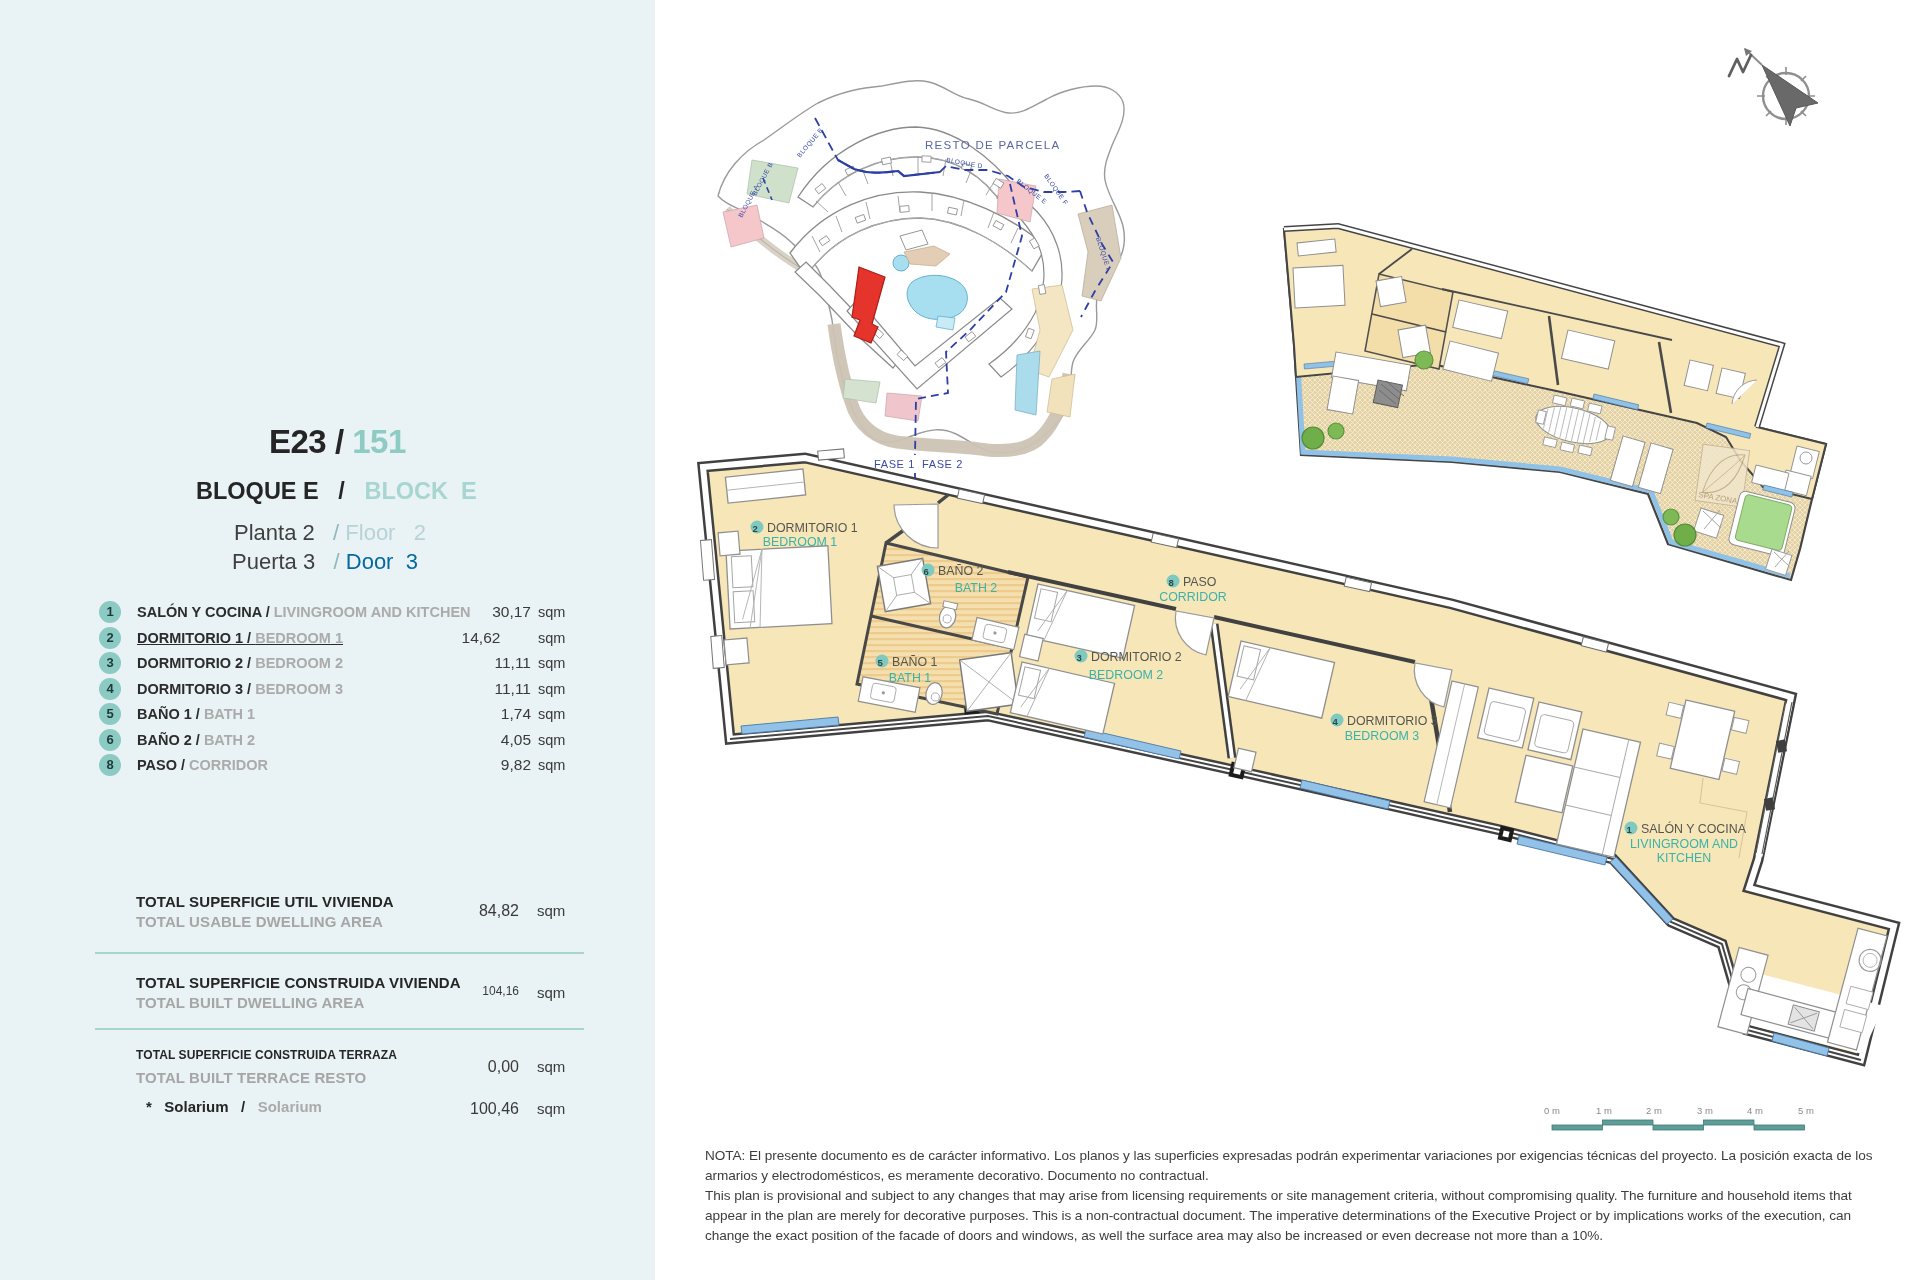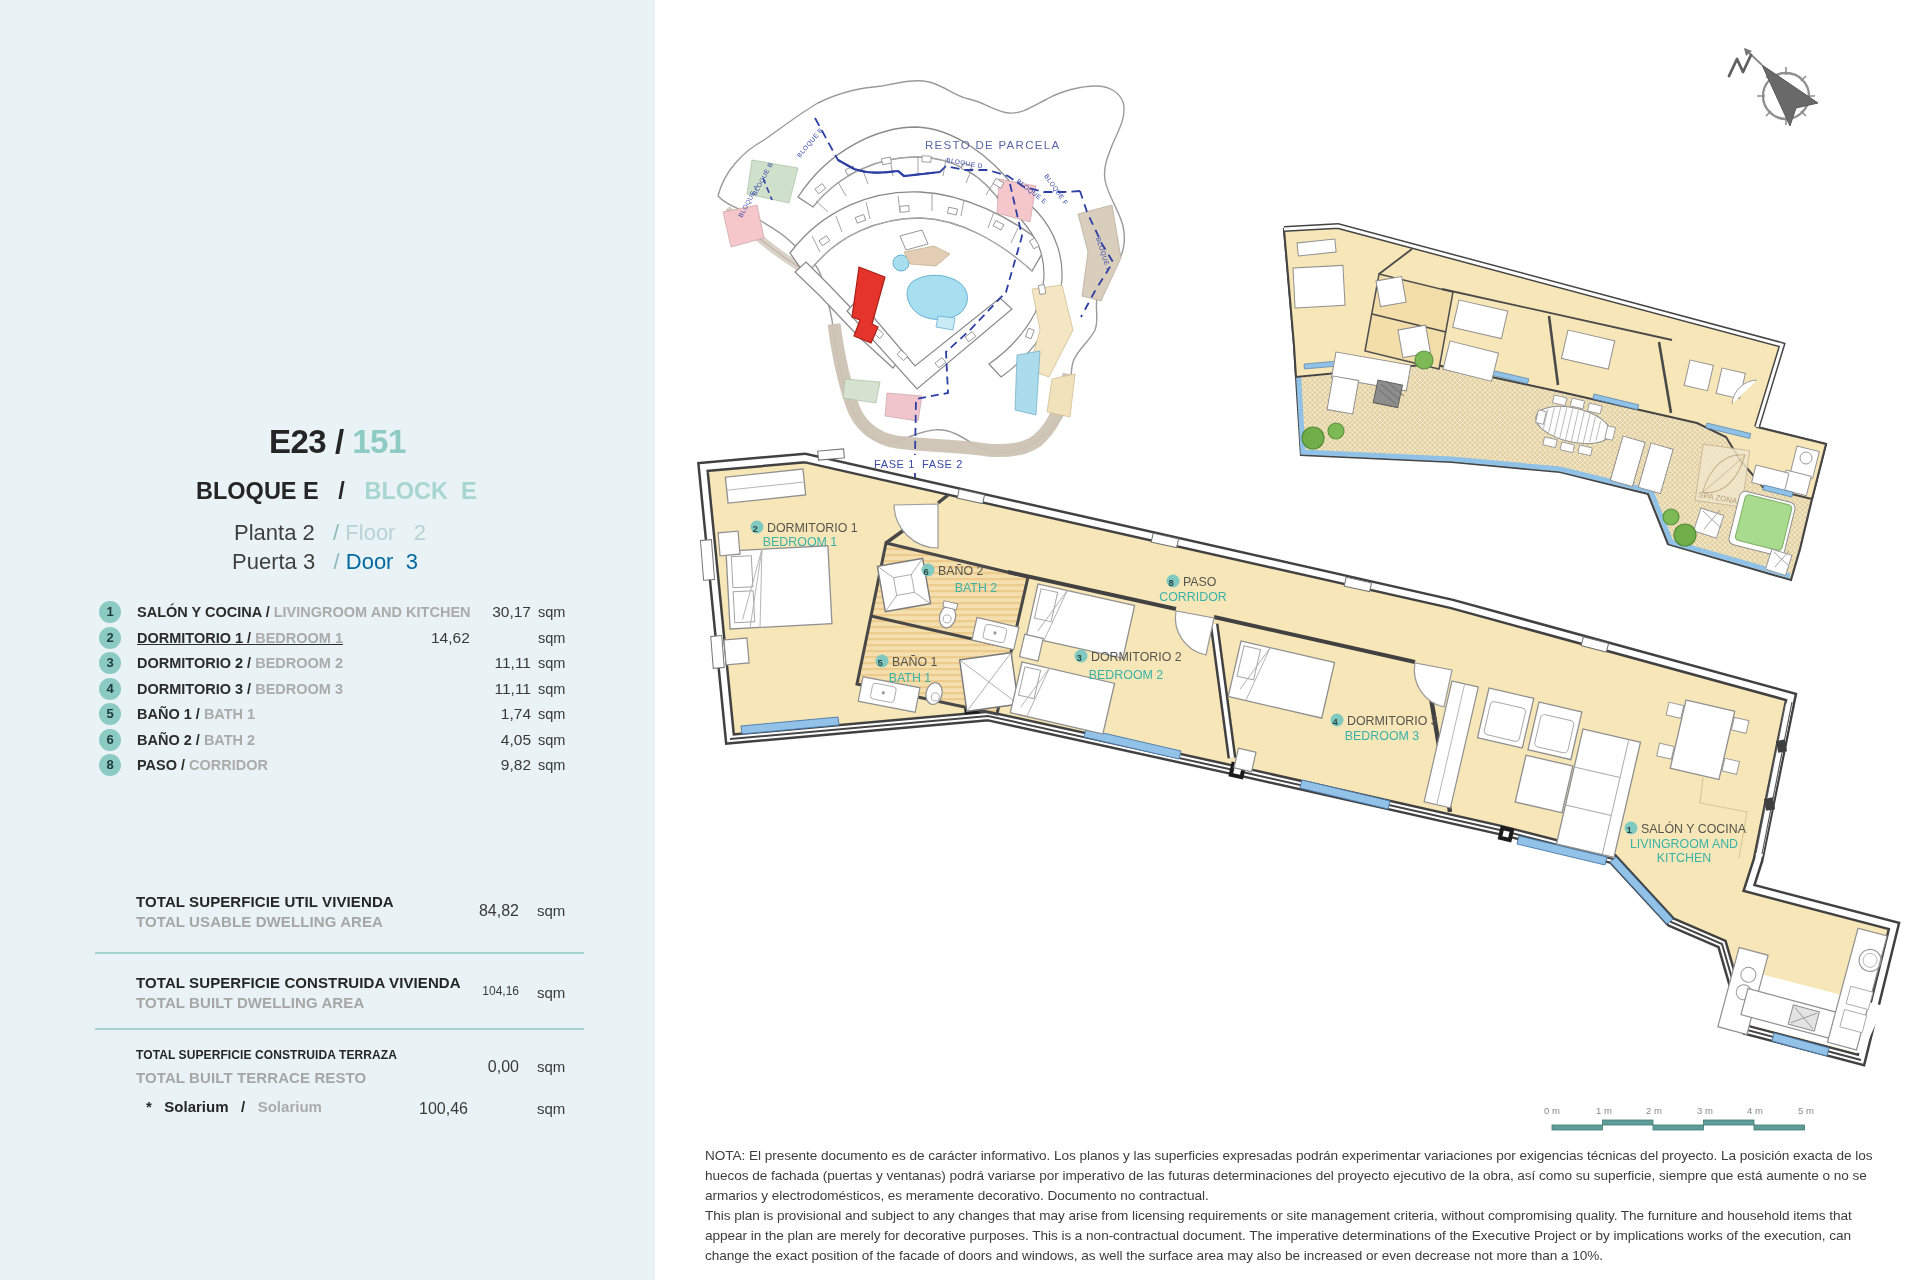--- a/index.html
+++ b/index.html
@@ -24,21 +24,21 @@
 
 <div id="roomlist" style="position:absolute;left:0;top:0;font-size:14.5px;">
 
   <div class="abs" style="left:99px;top:601px;width:22px;height:22px;border-radius:50%;background:#8ccac4;color:#1d3a38;font-weight:bold;text-align:center;line-height:22px;font-size:13px;">1</div>
   <div class="abs" style="left:137px;top:604px;color:#2c2c2c;font-weight:bold;">SALÓN Y COCINA / <span style="color:#ababab;">LIVINGROOM AND KITCHEN</span></div>
   <div class="abs" style="left:431px;top:603px;width:100px;text-align:right;color:#3a3a3a;font-size:15.5px;">30,17</div>
   <div class="abs" style="left:538px;top:604px;color:#3a3a3a;">sqm</div>
 
   <div class="abs" style="left:99px;top:627px;width:22px;height:22px;border-radius:50%;background:#8ccac4;color:#1d3a38;font-weight:bold;text-align:center;line-height:22px;font-size:13px;">2</div>
   <div class="abs" style="left:137px;top:630px;color:#2c2c2c;font-weight:bold;text-decoration:underline;">DORMITORIO 1 / <span style="color:#ababab;">BEDROOM 1</span></div>
-  <div class="abs" style="left:431px;top:629px;width:100px;text-align:left;color:#3a3a3a;font-size:15.5px;">14,62</div>
+  <div class="abs" style="left:431px;top:629px;width:100px;text-align:center;color:#3a3a3a;font-size:15.5px;">14,62</div>
   <div class="abs" style="left:538px;top:630px;color:#3a3a3a;">sqm</div>
 
   <div class="abs" style="left:99px;top:652px;width:22px;height:22px;border-radius:50%;background:#8ccac4;color:#1d3a38;font-weight:bold;text-align:center;line-height:22px;font-size:13px;">3</div>
   <div class="abs" style="left:137px;top:655px;color:#2c2c2c;font-weight:bold;">DORMITORIO 2 / <span style="color:#ababab;">BEDROOM 2</span></div>
   <div class="abs" style="left:431px;top:654px;width:100px;text-align:right;color:#3a3a3a;font-size:15.5px;">11,11</div>
   <div class="abs" style="left:538px;top:655px;color:#3a3a3a;">sqm</div>
 
   <div class="abs" style="left:99px;top:678px;width:22px;height:22px;border-radius:50%;background:#8ccac4;color:#1d3a38;font-weight:bold;text-align:center;line-height:22px;font-size:13px;">4</div>
   <div class="abs" style="left:137px;top:681px;color:#2c2c2c;font-weight:bold;">DORMITORIO 3 / <span style="color:#ababab;">BEDROOM 3</span></div>
   <div class="abs" style="left:431px;top:680px;width:100px;text-align:right;color:#3a3a3a;font-size:15.5px;">11,11</div>
@@ -75,27 +75,26 @@
   <div class="abs" style="left:537px;top:984px;font-size:15px;color:#3a3a3a;">sqm</div>
 
   <div class="tealline" style="top:1028px;"></div>
 
   <div class="abs" style="left:136px;top:1048px;font-size:12px;font-weight:bold;color:#262626;letter-spacing:0.1px;">TOTAL SUPERFICIE CONSTRUIDA TERRAZA</div>
   <div class="abs" style="left:136px;top:1069px;font-size:15px;color:#a6a6a6;font-weight:bold;letter-spacing:0.1px;">TOTAL BUILT TERRACE RESTO</div>
   <div class="abs" style="left:419px;top:1058px;width:100px;text-align:right;font-size:16px;color:#3a3a3a;">0,00</div>
   <div class="abs" style="left:537px;top:1058px;font-size:15px;color:#3a3a3a;">sqm</div>
 
   <div class="abs" style="left:146px;top:1098px;font-size:15px;color:#262626;font-weight:bold;">*&nbsp;&nbsp;&nbsp;Solarium&nbsp;&nbsp;&nbsp;/&nbsp;&nbsp;&nbsp;<span style="color:#ababab;">Solarium</span></div>
-  <div class="abs" style="left:419px;top:1100px;width:100px;text-align:left;font-size:16px;color:#3a3a3a;">100,46</div>
+  <div class="abs" style="left:419px;top:1100px;width:100px;text-align:right;font-size:16px;color:#3a3a3a;">100,46</div>
   <div class="abs" style="left:537px;top:1100px;font-size:15px;color:#3a3a3a;">sqm</div>
 </div>
 
 <div id="nota" style="position:absolute;left:705px;top:1146px;font-size:13.6px;color:#3d3d3d;line-height:20.1px;letter-spacing:-0.05px;">
   <div class="notaline">NOTA: El presente documento es de carácter informativo. Los planos y las superficies expresadas podrán experimentar variaciones por exigencias técnicas del proyecto. La posición exacta de los</div>
-  <div class="notaline">huecos de fachada (puertas y ventanas) podrá variarse por imperativo de las futuras determinaciones del proyecto ejecutivo de la obra, así como su superficie, siempre que está aumente o no se</div>
   <div class="notaline">armarios y electrodomésticos, es meramente decorativo. Documento no contractual.</div>
   <div class="notaline">This plan is provisional and subject to any changes that may arise from licensing requirements or site management criteria, without compromising quality. The furniture and household items that</div>
   <div class="notaline">appear in the plan are merely for decorative purposes. This is a non-contractual document. The imperative determinations of the Executive Project or by implications works of the execution, can</div>
   <div class="notaline">change the exact position of the facade of doors and windows, as well the surface area may also be increased or even decrease not more than a 10%.</div>
 </div>
 
 <svg id="plan" width="1920" height="1280" viewBox="0 0 1920 1280" style="position:absolute;left:0;top:0;">
 <defs>
   <pattern id="bathstripe" width="6" height="6" patternUnits="userSpaceOnUse">
     <rect width="6" height="6" fill="#f5dfae"></rect>

